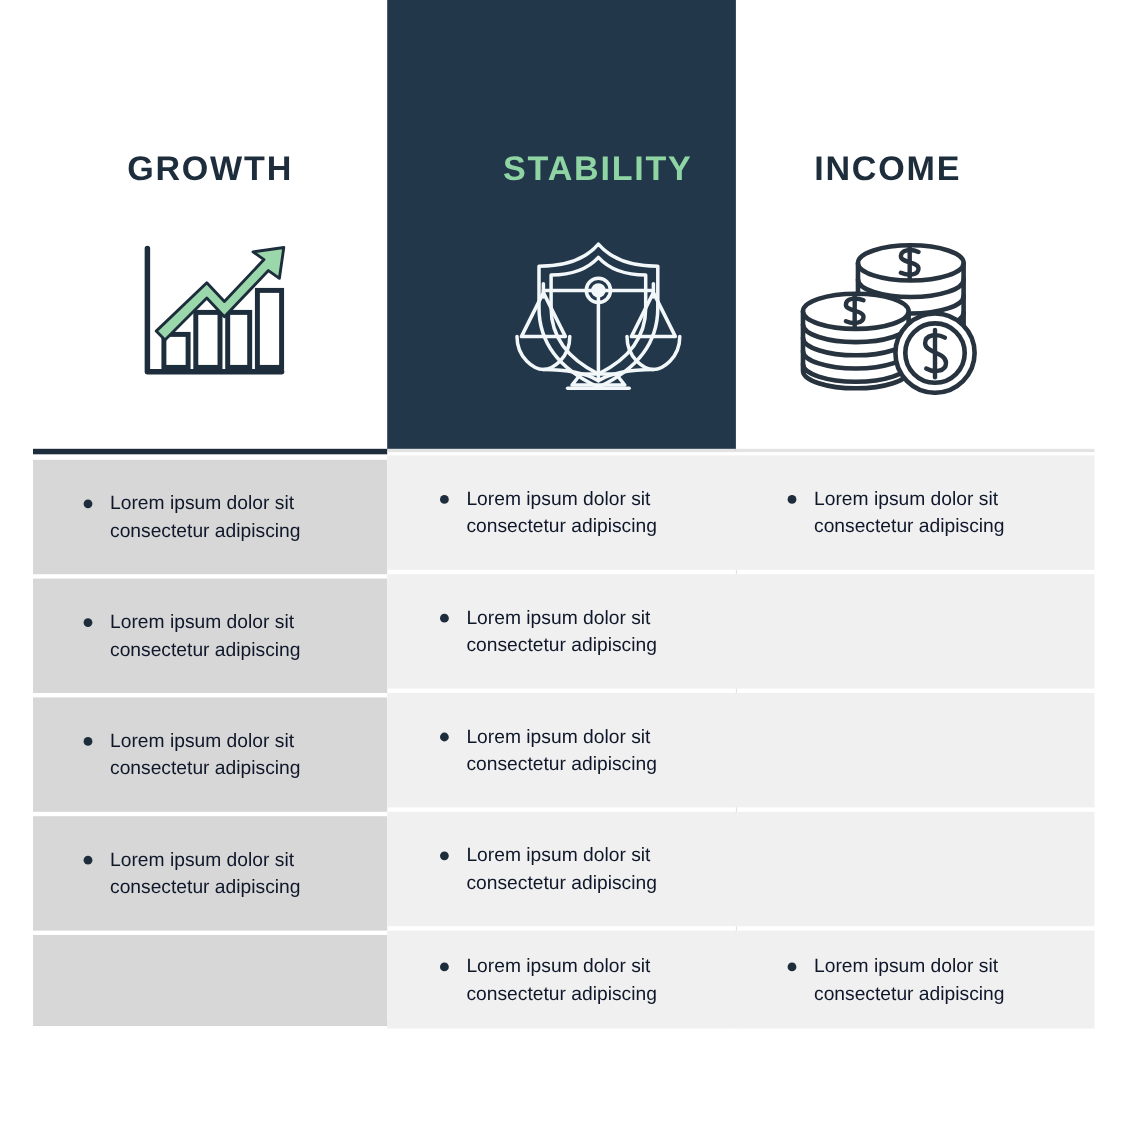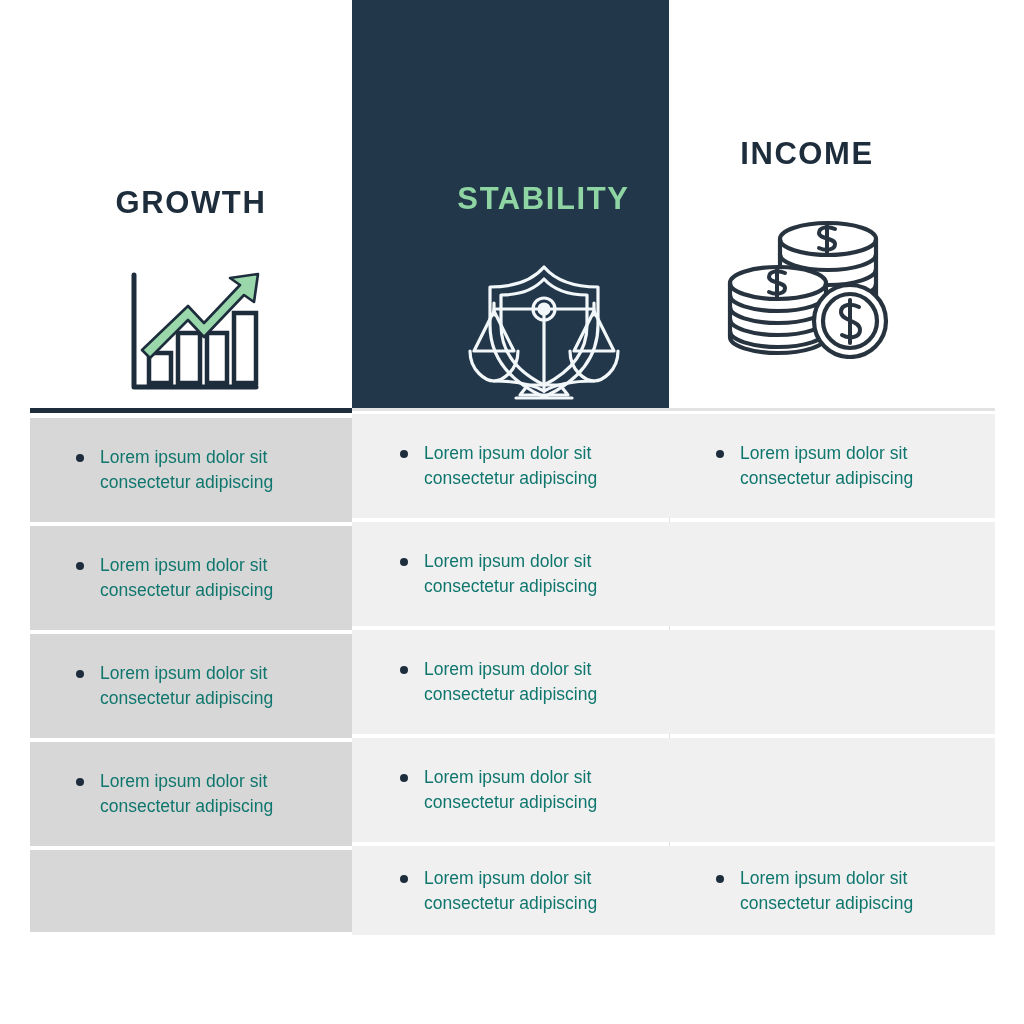--- a/index.html
+++ b/index.html
@@ -42,22 +42,22 @@
   }
 
   .col-head {
     position: absolute;
     top: 0;
     height: 410px;
     display: flex;
     flex-direction: column;
     align-items: center;
   }
-  .col-head.c1 { left: 30px;  width: 322px; justify-content: flex-end; }
-  .col-head.c2 { left: 352px; width: 383px; margin-top: 45px; }
+  .col-head.c1 { left: 30px;  width: 322px; }
+  .col-head.c2 { left: 352px; width: 383px; }
   .col-head.c3 { left: 644px; width: 326px; }
 
   .col-title {
     margin-top: 138px;
     font-size: 31px;
     font-weight: bold;
     letter-spacing: 1.6px;
     line-height: 1;
     color: #1d2d3c;
     text-align: center;
@@ -140,21 +140,21 @@
     border-radius: 50%;
     background: #1d2d3c;
     flex: 0 0 auto;
     margin-top: 9px;
     margin-right: 16px;
   }
 
   .bullet-text {
     font-size: 17.5px;
     line-height: 25px;
-    color: #0f766e;
+    color: #0f172a;
     max-width: 200px;
   }
 </style>
 </head>
 <body>
 
 <div id="infographic">
 
   <div class="highlight-panel"></div>
 

